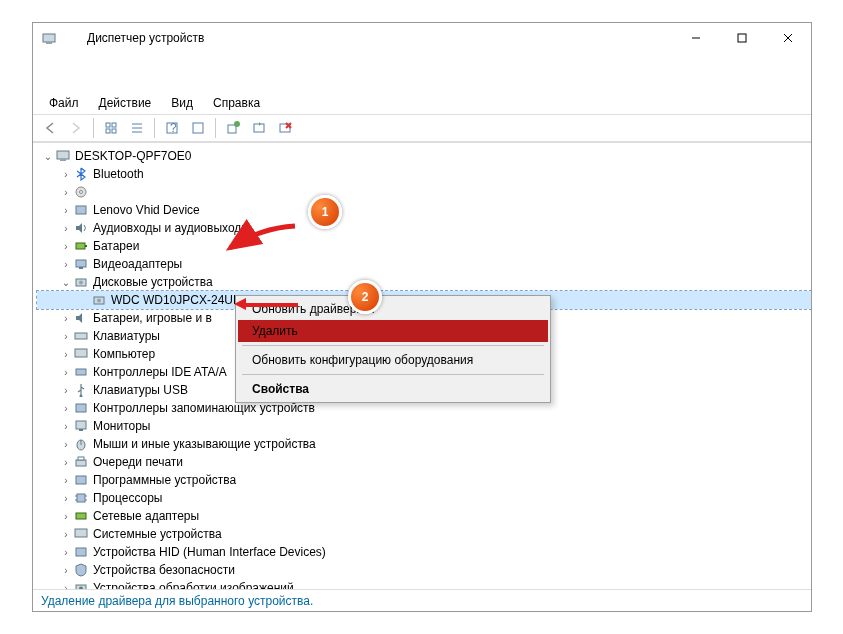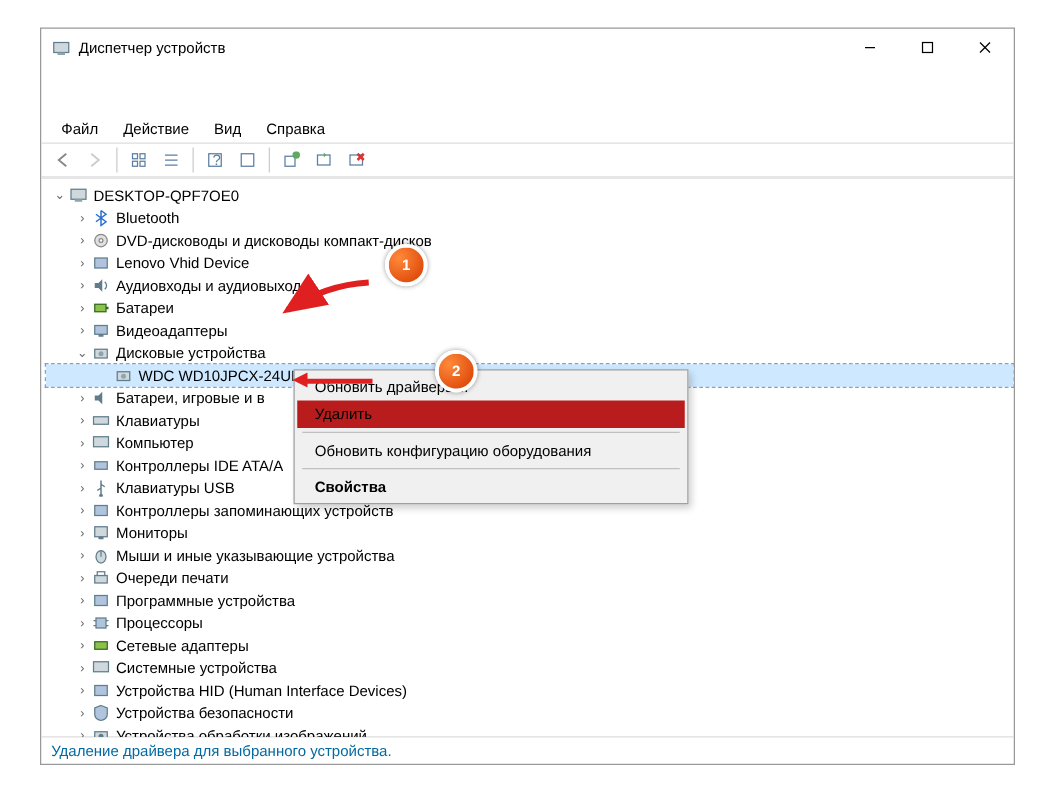--- a/index.html
+++ b/index.html
@@ -1,18 +1,18 @@
 <!DOCTYPE html>
 <html><head>
   <meta charset="utf-8">
   <style>
     * { box-sizing: border-box; margin: 0; padding: 0; font-family: 'Segoe UI', Tahoma, sans-serif; font-size: 12px; }
     body { background: #fff; width: 843px; height: 634px; position: relative; overflow: hidden; }
     .window { position: absolute; left: 32px; top: 22px; width: 780px; height: 590px; background: #fff; border: 1px solid #999; display: flex; flex-direction: column; }
-    .titlebar { height: 30px; display: flex; align-items: center; padding-left: 8px; }
+    .titlebar { height: 30px; display: flex; align-items: center; padding-left: 8px; gap: 24px; }
     .app-icon { width: 16px; height: 16px; margin-right: 6px; display:inline-flex; align-items:center; justify-content:center;}
     .title-text { flex: 1; font-size: 12px; }
     .win-controls { display: flex; }
     .win-btn { width: 46px; height: 30px; display: flex; align-items: center; justify-content: center; color: #000; cursor: pointer; }
     .menubar { display: flex; padding: 2px 6px; margin-top: 39px; }
     .menu-item { padding: 2px 10px; cursor: default; }
     .toolbar { display: flex; align-items: center; gap: 4px; border-top: 1px solid #ddd; border-bottom: 1px solid #ddd; padding: 2px 6px; height: 28px; }
     .tool-btn { width: 22px; height: 22px; display: flex; align-items: center; justify-content: center; color: #555; border: 1px solid transparent; }
     .tool-sep { width: 1px; height: 20px; background: #ccc; margin: 0 2px; }
     .tree-area { flex: 1; overflow: auto; padding: 4px 0 4px 4px; border-top: 1px solid #ddd; position: relative; }
@@ -158,21 +158,20 @@
       </div>
 
     <div class="node indent-1">
         <span class="expander">›</span>
         <span class="dev-icon">
           <svg width="14" height="14">
             <circle cx="7" cy="7" r="5" fill="#e0e0e0" stroke="#888"></circle>
             <circle cx="7" cy="7" r="1.5" fill="#fff" stroke="#888"></circle>
           </svg>
         </span>
-        <span>DVD-дисководы и дисководы компакт-дисков</span>
       </div>
 
     <div class="node indent-1">
         <span class="expander">›</span>
         <span class="dev-icon">
           <svg width="14" height="14">
             <rect x="2" y="3" width="10" height="8" fill="#b0c4de" stroke="#607d8b"></rect>
           </svg>
         </span>
         <span>Lenovo Vhid Device</span>

